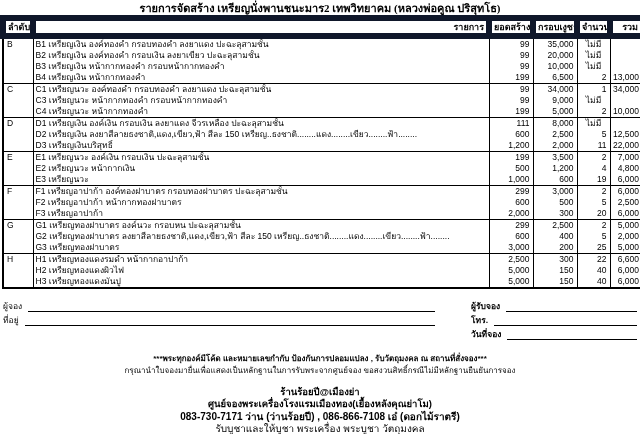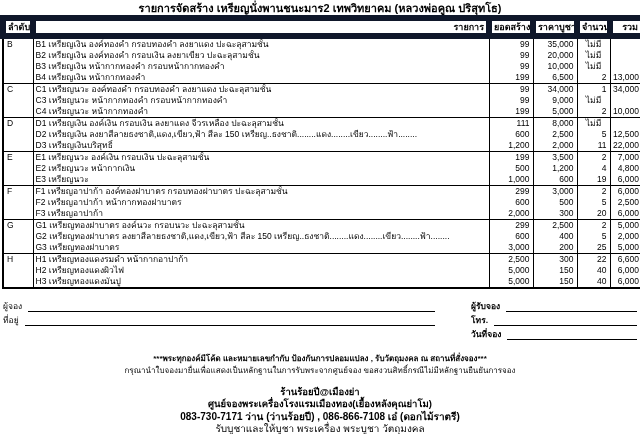--- a/index.html
+++ b/index.html
@@ -3,21 +3,21 @@
 <meta charset="utf-8">
 <style>
   html,body{margin:0;padding:0;background:#fff;}
   body{
     width:640px;height:434px;overflow:hidden;color:#000;
     font-family:"Liberation Sans","DejaVu Sans",sans-serif;
     -webkit-font-smoothing:antialiased;
   }
   .title{
     text-align:center;font-weight:bold;font-size:11px;line-height:13px;
-    padding-top:2px;white-space:nowrap;
+    padding-top:2px;white-space:nowrap;font-family:Liberation Serif, serif;
   }
   table{
     border-collapse:collapse;table-layout:fixed;width:640px;
     border:2px solid #000;
   }
   thead th{
     border:6px solid #0f172a;font-weight:bold;font-size:9px;
     height:12px;line-height:12px;padding:0 2px;text-align:right;
     overflow:hidden;white-space:nowrap;
   }
@@ -60,21 +60,21 @@
     <col style="width:44px">
     <col style="width:44px">
     <col style="width:33px">
     <col style="width:33px">
   </colgroup>
   <thead>
     <tr>
         <th>ลำดับ</th>
         <th>รายการ</th>
         <th>ยอดสร้าง</th>
-        <th>ราคาบูชา</th>
+        <th>กรอบเงูชา</th>
         <th>จำนวน</th>
         <th>รวม</th>
       </tr>
   </thead>
 <tbody>
       <tr>
         <td class="letter" rowspan="4">B</td>
         <td class="desc">B1 เหรียญเงิน องค์ทองคำ กรอบทองคำ ลงยาแดง ปะฉะลุสามชั้น</td>
         <td class="num">99</td>
         <td class="num">35,000</td>
@@ -195,21 +195,21 @@
         <td class="desc">F3 เหรียญอาปาก้า</td>
         <td class="num">2,000</td>
         <td class="num">300</td>
         <td class="num">20</td>
         <td class="num">6,000</td>
       </tr>
     </tbody>
     <tbody>
       <tr>
         <td class="letter" rowspan="3">G</td>
-        <td class="desc">G1 เหรียญทองฝาบาตร องค์นวะ กรอบนวะ ปะฉะลุสามชั้น</td>
+        <td class="desc">G1 เหรียญทองฝาบาตร องค์นวะ กรอบหน ปะฉะลุสามชั้น</td>
         <td class="num">299</td>
         <td class="num">2,500</td>
         <td class="num">2</td>
         <td class="num">5,000</td>
       </tr>
       <tr>
         <td class="desc">G2 เหรียญทองฝาบาตร ลงยาสีลายธงชาติ,แดง,เขียว,ฟ้า สีละ 150 เหรียญ..ธงชาติ........แดง........เขียว........ฟ้า........</td>
         <td class="num">600</td>
         <td class="num">400</td>
         <td class="num">5</td>

